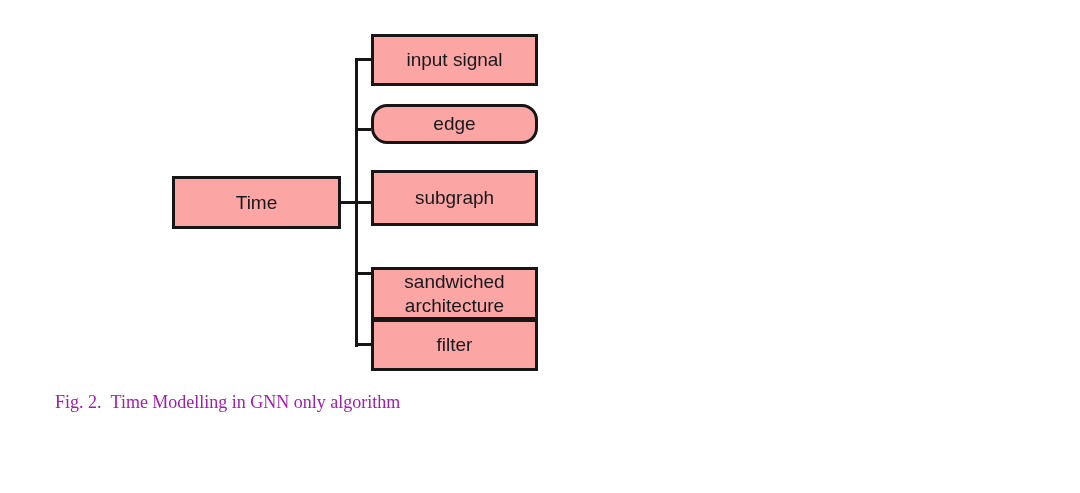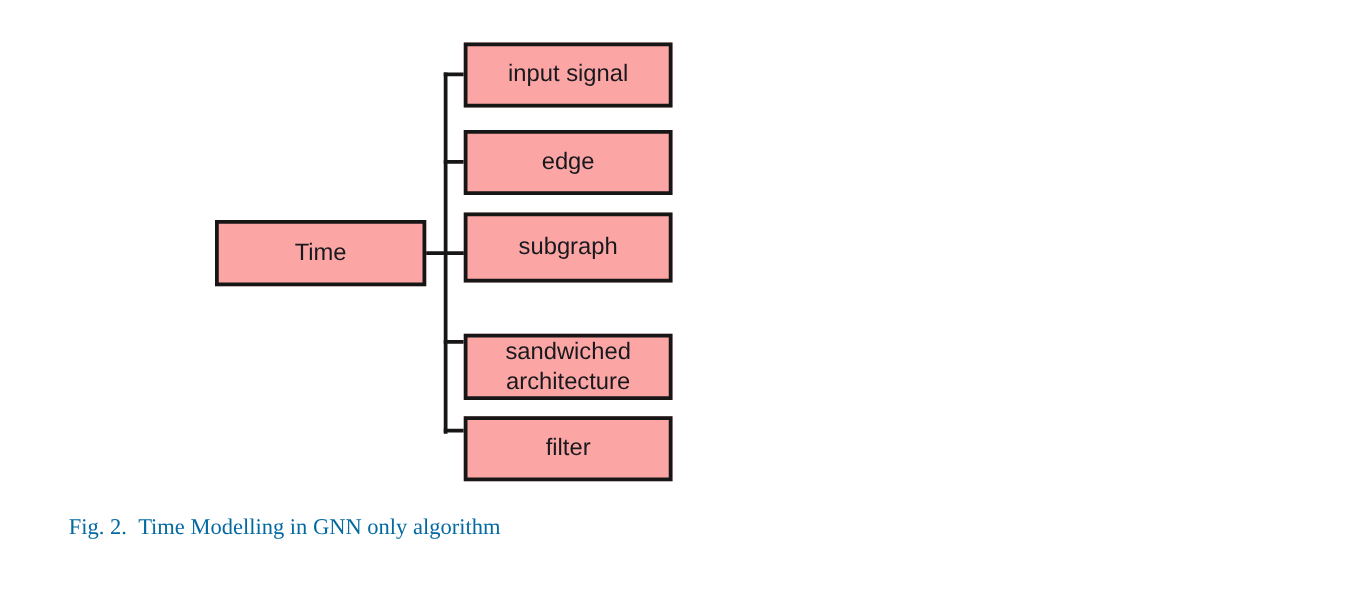--- a/index.html
+++ b/index.html
@@ -22,40 +22,40 @@
     justify-content: center;
     text-align: center;
     font-size: 19px;
     line-height: 24px;
     color: #17191d;
     z-index: 2;
   }
   .box-time   { left: 172px; top: 176px; width: 169px; height: 53px; }
   .child      { left: 371px; width: 167px; }
   .child-0    { top: 34px;  height: 52px; }
-  .child-1    { top: 104px; height: 52px; }
+  .child-1    { top: 104px; height: 40px; border-radius: 16px; }
   .child-2    { top: 170px; height: 56px; }
   .child-3    { top: 247px; height: 53px; line-height: 24px; padding: 0 2px; margin-top: 20px; }
-  .child-4    { top: 319px; height: 52px; margin-top: 14px; }
+  .child-4    { top: 319px; height: 52px; }
   .line { position: absolute; background: #161616; z-index: 1; }
   .trunk          { left: 355px; top: 58px;  width: 3px;  height: 289px; }
   .stub           { left: 355px; width: 16px; height: 3px; }
   .stub-0         { top: 58px;  }
   .stub-1         { top: 128px; }
   .stub-3         { top: 272px; }
   .stub-4         { top: 343px; }
   .root-connector { left: 340px; top: 201px; width: 32px; height: 3px; }
   .caption {
     position: absolute;
     left: 55px;
-    top: 408px;
+    top: 389px;
     font-family: "Liberation Serif", "DejaVu Serif", serif;
     font-size: 18px;
     line-height: 26px;
-    color: #0369a1;
+    color: #a21caf;
     white-space: nowrap;
   }
   .caption .cap-label { margin-right: 9px; }
 </style>
 </head>
 <body>
 
 <div class="canvas">
   <div class="diagram">
 

